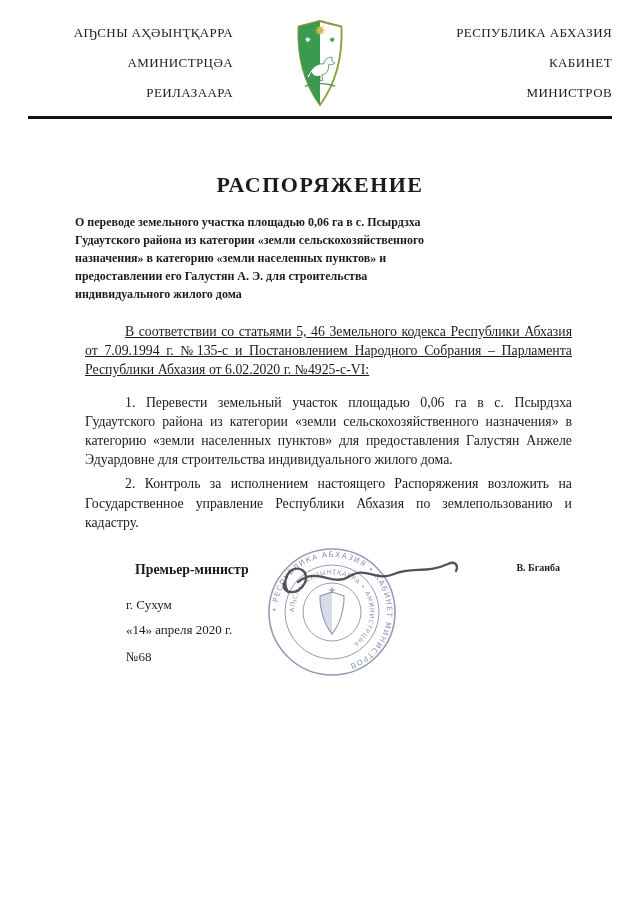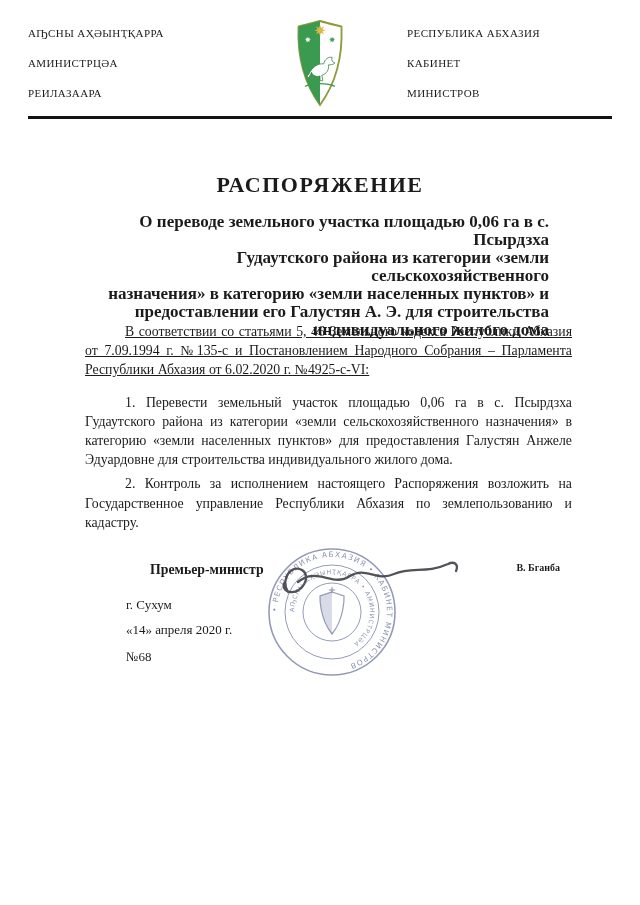--- a/index.html
+++ b/index.html
@@ -15,61 +15,61 @@
   .header {
     position: absolute;
     top: 18px; left: 0; right: 0;
     display: flex;
     justify-content: space-between;
     align-items: flex-start;
     padding: 0 28px;
   }
   .header-col {
     width: 205px;
-    text-align: left;
-    font-size: 11px;
+    text-align: right;
+    font-size: 13px;
     letter-spacing: 0.4px;
   }
   .header-col div { line-height: 30px; }
   .emblem-wrap { width: 60px; display: flex; justify-content: center; }
   .rule {
     position: absolute;
     top: 116px; left: 28px; right: 28px;
     height: 2.5px;
     background: #121212;
   }
   .title {
     position: absolute;
     top: 172px; left: 0; right: 0;
     text-align: center;
     font-weight: bold;
     font-size: 22px;
     letter-spacing: 1.5px;
   }
   .subject {
     position: absolute;
-    top: 213px; left: 75px; right: 91px;
-    text-align: right;
+    top: 213px; left: 75px; right: 75px;
+    text-align: left;
     font-weight: bold;
-    font-size: 17px;
+    font-size: 12px;
     line-height: 18px;
   }
   .body-text {
     position: absolute;
     top: 322px; left: 85px; right: 68px;
     font-size: 13.8px;
     line-height: 19.2px;
     text-align: justify;
   }
   .body-text p { margin: 0; text-indent: 40px; }
   .body-text p.intro { margin-bottom: 13px; text-decoration: underline; }
   .body-text p.item1 { margin-bottom: 5px; }
   .sign-pos {
     position: absolute;
-    top: 562px; left: 150px;
+    top: 562px; left: 135px;
     font-weight: bold;
     font-size: 13.8px;
   }
   .sign-name {
     position: absolute;
     top: 562px; right: 80px;
     font-weight: bold;
     font-size: 10px;
     margin-left: 12px;
   }

